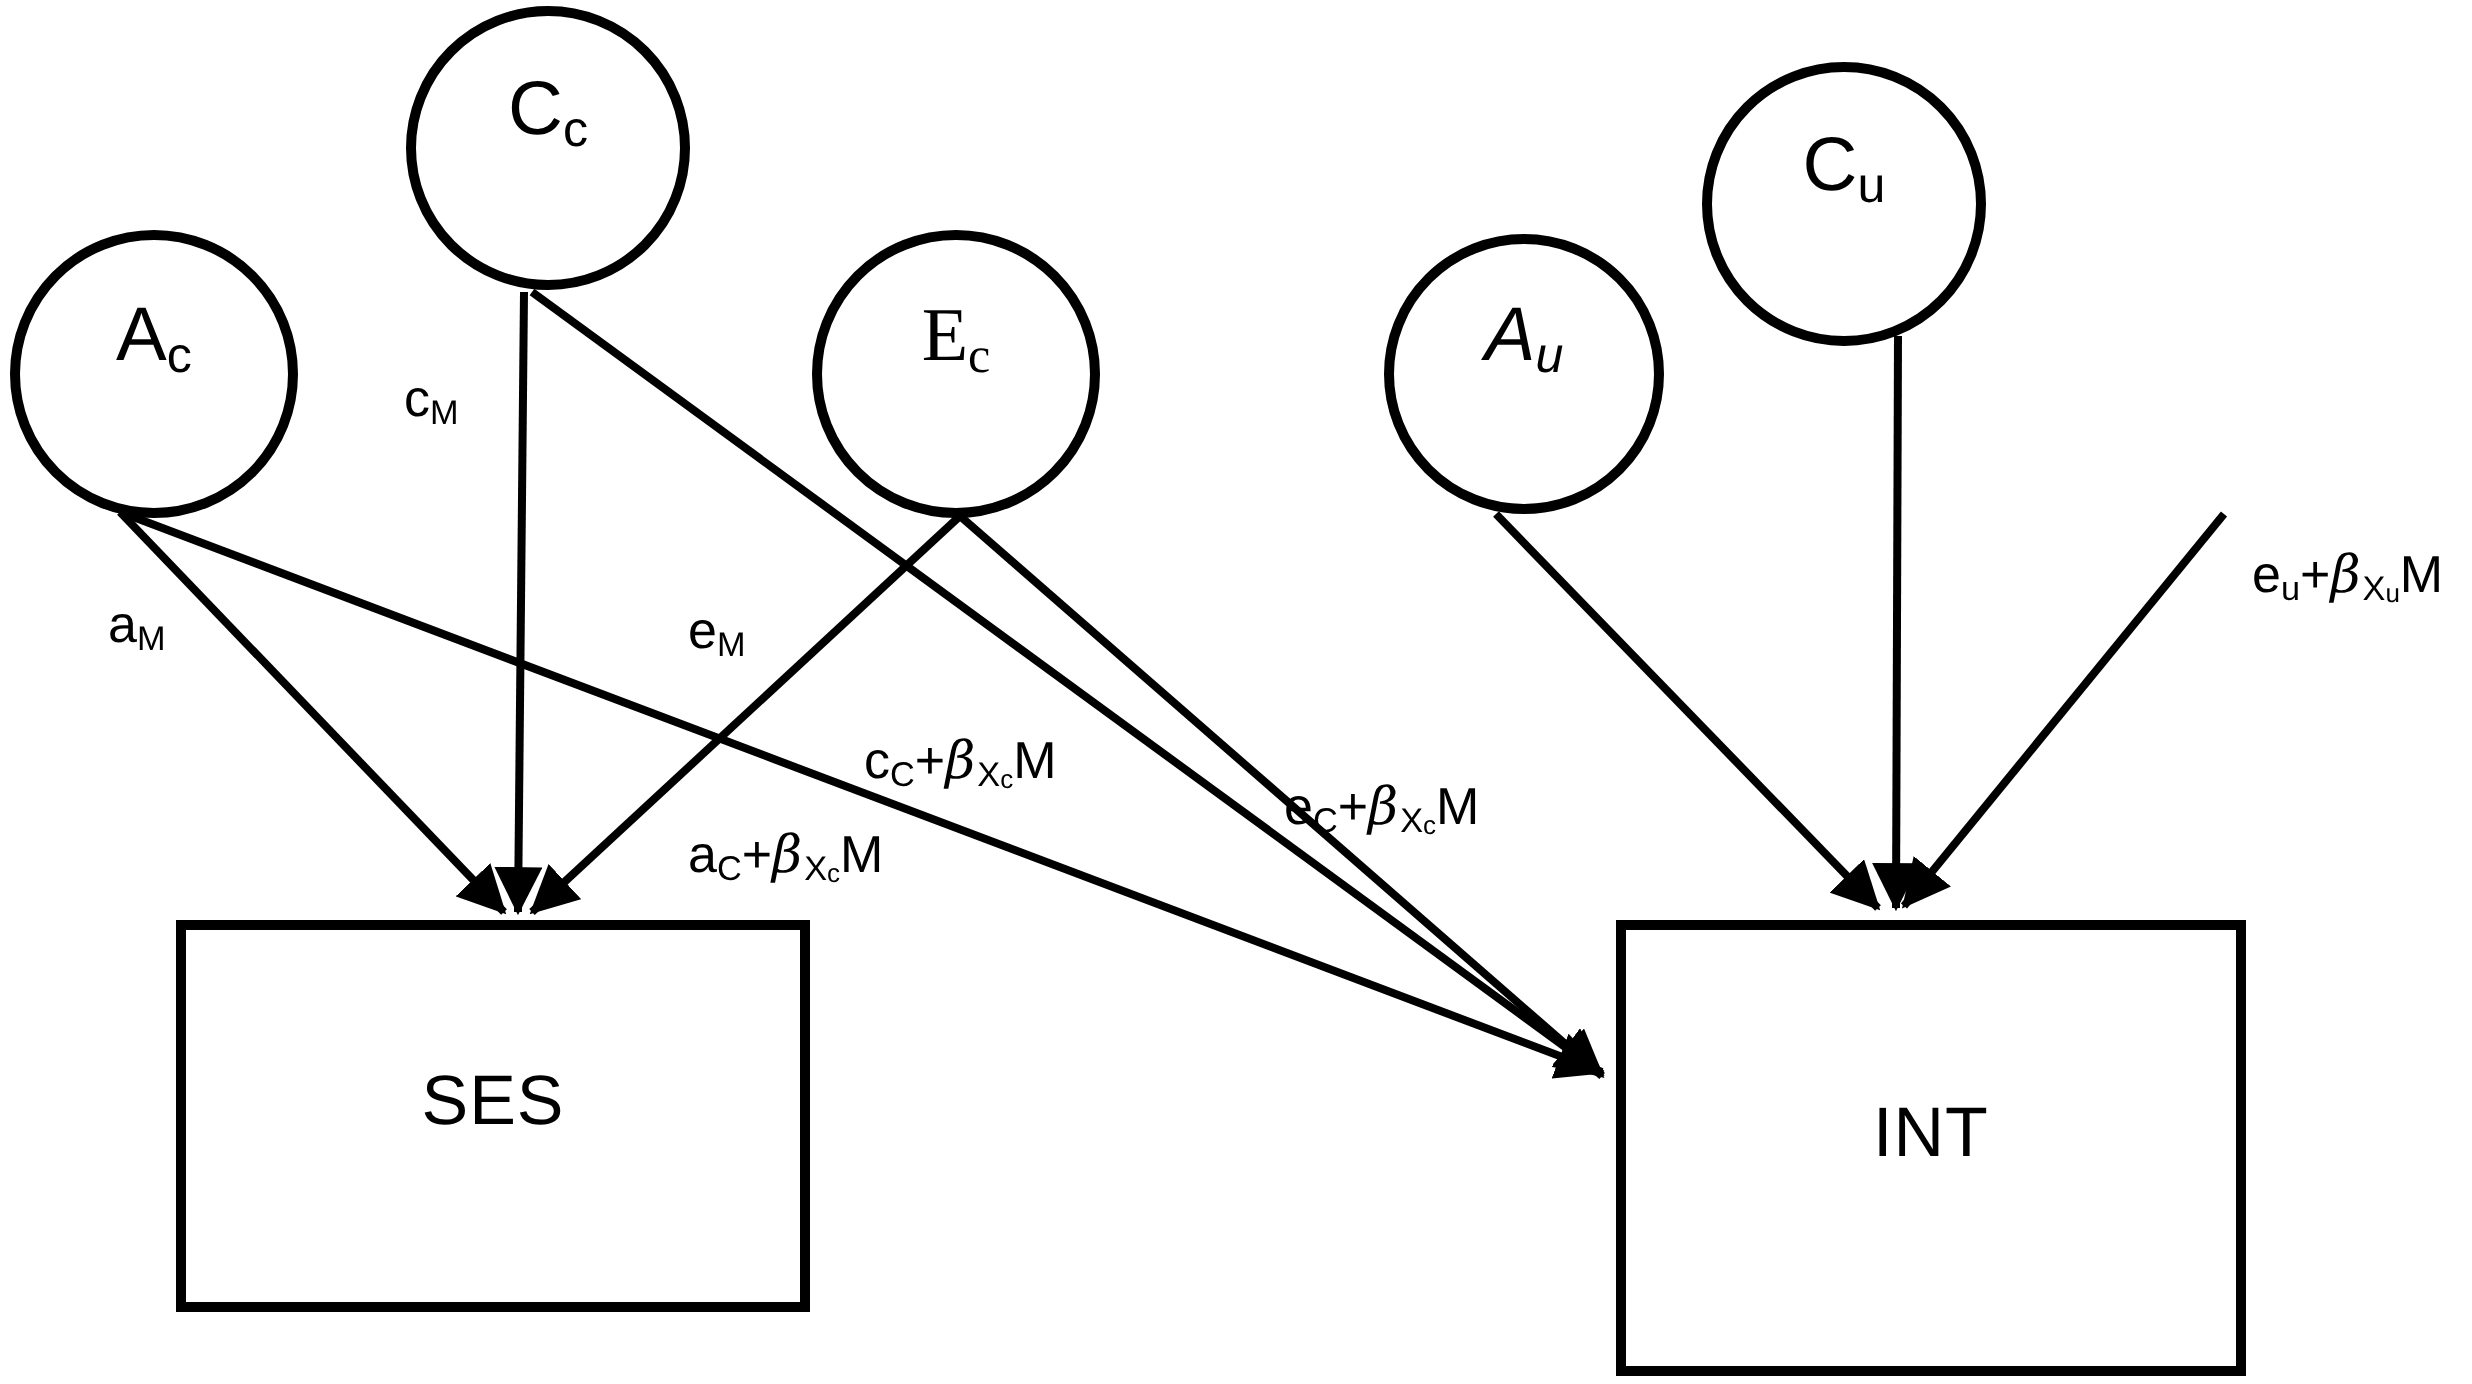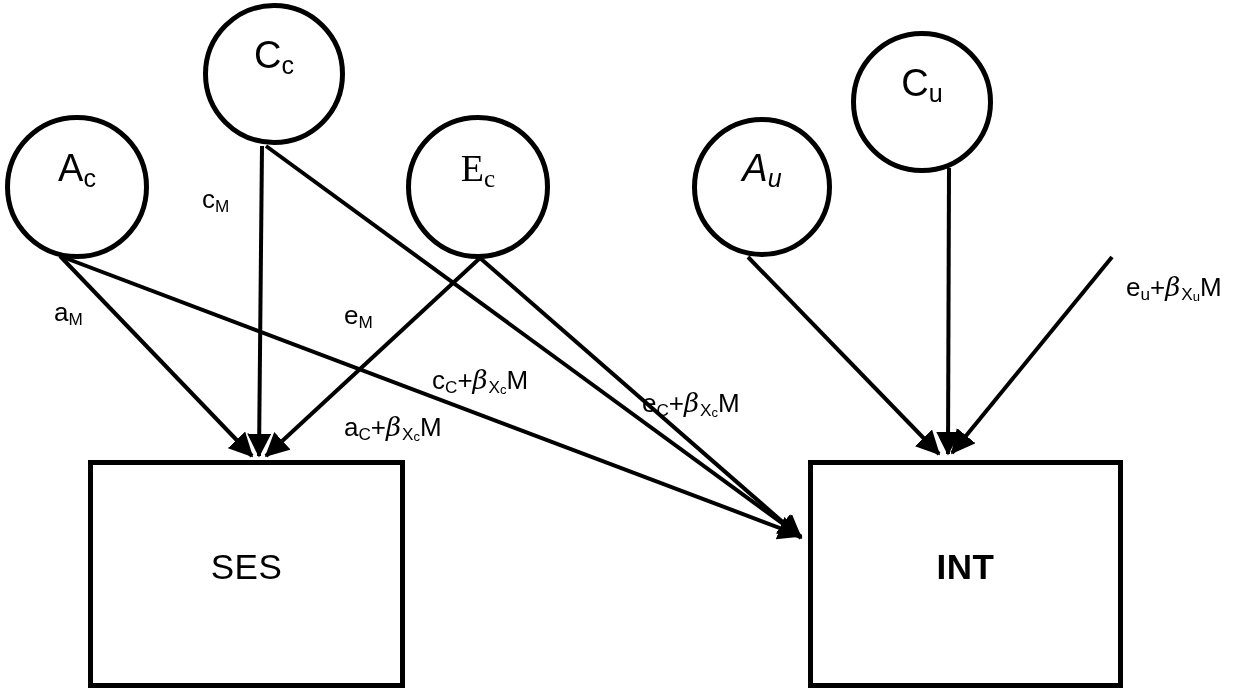--- a/index.html
+++ b/index.html
@@ -108,24 +108,24 @@
   <div class="node-circle" style="left:406px; top:115px; width:144px; height:144px;font-family:Liberation Serif, serif;">
     <span class="nlabel"><span class="f-n">E</span><span class="f-sub">c</span></span>
   </div>
   <div class="node-circle" style="left:692px; top:117px; width:140px; height:140px;font-style:italic;">
     <span class="nlabel"><span class="f-n">A</span><span class="f-sub">u</span></span>
   </div>
   <div class="node-circle" style="left:851px; top:31px;  width:142px; height:142px;">
     <span class="nlabel"><span class="f-n">C</span><span class="f-sub">u</span></span>
   </div>
 
-  <div class="node-box" style="left:88px;  top:460px; width:317px; height:228px;">
+  <div class="node-box" style="left:88px;  top:460px; width:317px; height:196px;">
     <span class="blabel">SES</span>
   </div>
-  <div class="node-box" style="left:808px; top:460px; width:315px; height:228px;font-weight:bold;">
+  <div class="node-box" style="left:808px; top:460px; width:315px; height:228px;">
     <span class="blabel">INT</span>
   </div>
 
   <div class="plabel" style="left:54px;   top:299px;"><span class="f-n">a</span><span class="f-sub">M</span></div>
   <div class="plabel" style="left:202px;  top:186px;"><span class="f-n">c</span><span class="f-sub">M</span></div>
   <div class="plabel" style="left:344px;  top:302px;"><span class="f-n">e</span><span class="f-sub">M</span></div>
   <div class="plabel" style="left:344px;  top:414px;"><span class="f-n">a</span><span class="f-sub">C</span><span class="f-n">+</span><span class="f-beta">β</span><span class="f-sub">X</span><span class="f-ss">c</span><span class="f-n">M</span></div>
   <div class="plabel" style="left:432px;  top:356px;margin-top:11px;"><span class="f-n">c</span><span class="f-sub">C</span><span class="f-n">+</span><span class="f-beta">β</span><span class="f-sub">X</span><span class="f-ss">c</span><span class="f-n">M</span></div>
   <div class="plabel" style="left:642px;  top:358px;margin-top:32px;"><span class="f-n">e</span><span class="f-sub">C</span><span class="f-n">+</span><span class="f-beta">β</span><span class="f-sub">X</span><span class="f-ss">c</span><span class="f-n">M</span></div>
   <div class="plabel" style="left:1126px; top:274px;"><span class="f-n">e</span><span class="f-sub">u</span><span class="f-n">+</span><span class="f-beta">β</span><span class="f-sub">X</span><span class="f-ss">u</span><span class="f-n">M</span></div>

